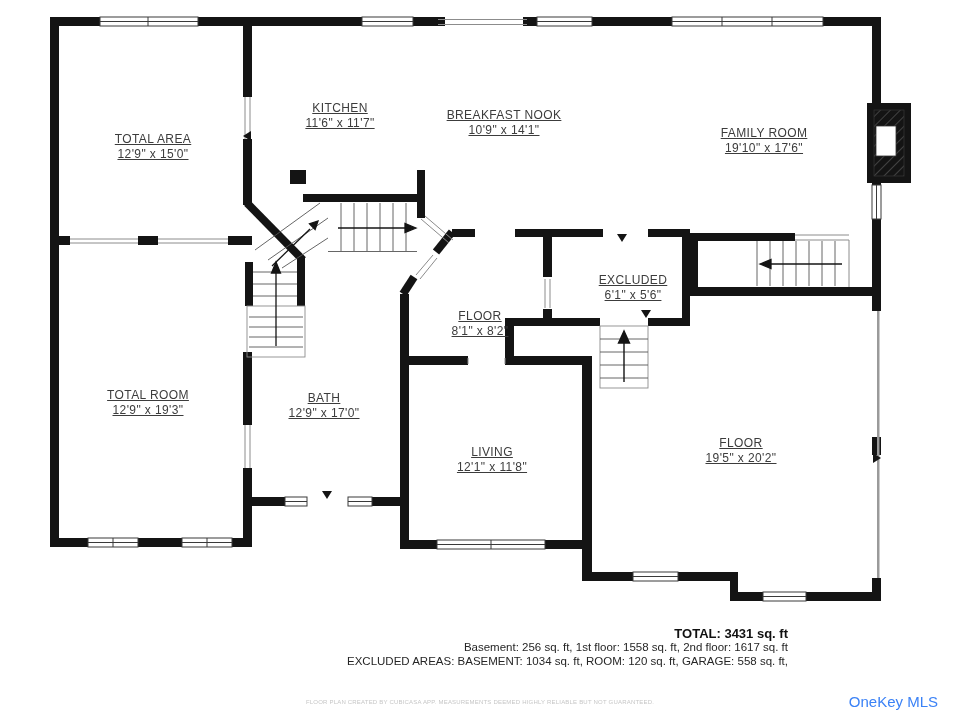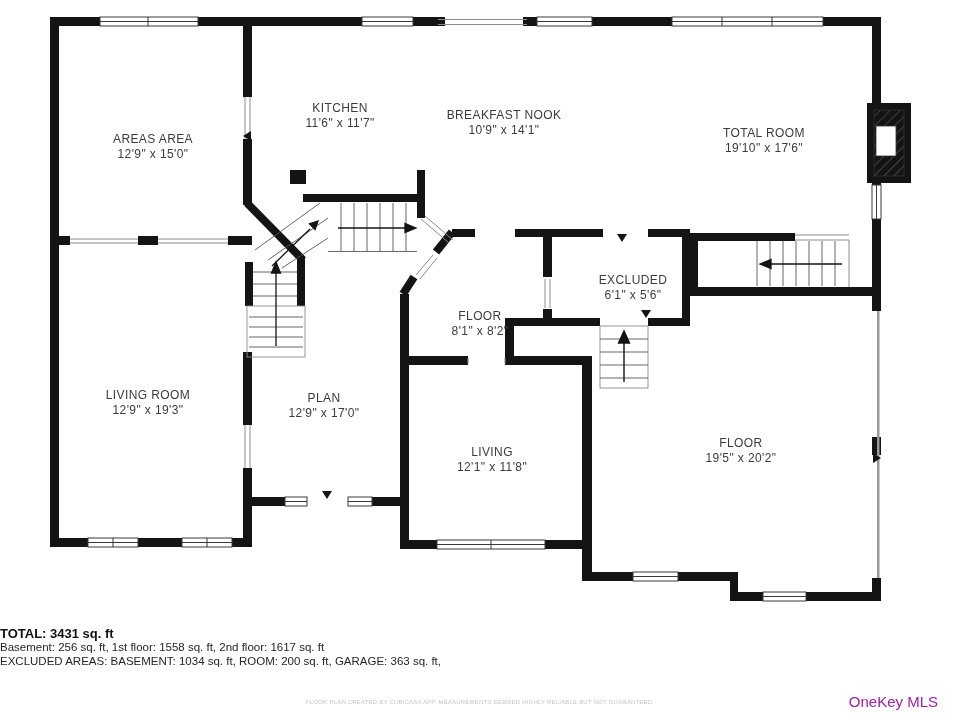--- a/index.html
+++ b/index.html
@@ -1,27 +1,27 @@
 <!DOCTYPE html>
 <html><head>
 <meta charset="utf-8">
 <style>
   html,body{margin:0;padding:0;background:#ffffff;}
   .stage{position:relative;width:960px;height:720px;background:#fff;overflow:hidden;
          font-family:"Liberation Sans",sans-serif;}
   svg.plan{position:absolute;left:0;top:0;}
   .room-label{position:absolute;transform:translate(-50%,-50%);text-align:center;
     font-size:12px;line-height:15px;color:#3c3c3c;letter-spacing:.4px;white-space:nowrap;}
-  .room-label span{display:block;}
-  .summary{position:absolute;left:0;top:626px;width:788px;text-align:left;color:#262626;}
+  .room-label span{display:block;text-decoration:underline;}
+  .summary{position:absolute;left:0;top:626px;width:788px;text-align:right;color:#262626;}
   .summary .total{font-size:13px;font-weight:bold;color:#111;line-height:15px;}
   .summary .line{font-size:11.5px;line-height:13.5px;}
   .disclaimer{position:absolute;left:0;top:699px;width:960px;text-align:center;
     font-size:6px;color:#c6c6c6;letter-spacing:.2px;}
-  .watermark{position:absolute;right:22px;top:693px;font-size:15px;color:#a21caf;}
+  .watermark{position:absolute;right:22px;top:693px;font-size:15px;color:#3b82f6;}
 </style>
 </head>
 <body>
 
 <div class="stage">
 
 <svg class="plan" width="960" height="720" viewBox="0 0 960 720">
   <defs>
     <pattern id="hatch" width="7" height="7" patternUnits="userSpaceOnUse" patternTransform="rotate(45)">
       <line x1="0" y1="0" x2="0" y2="7" stroke="#666" stroke-width="1.1"></line>
@@ -236,63 +236,63 @@
     <polygon points="622,242 617,234 627,234"></polygon>
     <polygon points="646,318 641,310 651,310"></polygon>
     <polygon points="881,458 873,453 873,463"></polygon>
     <polygon points="243,136 251,131 251,141"></polygon>
     <polygon points="327,499 322,491 332,491"></polygon>
   </g>
 </svg>
 
 <div>
   <div class="room-label" style="left:153px;top:147px">
-    <span>AREAS AREA</span>
+    <span>TOTAL AREA</span>
     <span>12'9" x 15'0"</span>
   </div>
   <div class="room-label" style="left:340px;top:116px">
     <span>KITCHEN</span>
     <span>11'6" x 11'7"</span>
   </div>
   <div class="room-label" style="left:504px;top:123px">
     <span>BREAKFAST NOOK</span>
     <span>10'9" x 14'1"</span>
   </div>
   <div class="room-label" style="left:764px;top:141px">
-    <span>TOTAL ROOM</span>
+    <span>FAMILY ROOM</span>
     <span>19'10" x 17'6"</span>
   </div>
   <div class="room-label" style="left:633px;top:288px">
     <span>EXCLUDED</span>
     <span>6'1" x 5'6"</span>
   </div>
   <div class="room-label" style="left:480px;top:324px">
     <span>FLOOR</span>
     <span>8'1" x 8'2"</span>
   </div>
   <div class="room-label" style="left:148px;top:403px">
-    <span>LIVING ROOM</span>
+    <span>TOTAL ROOM</span>
     <span>12'9" x 19'3"</span>
   </div>
   <div class="room-label" style="left:324px;top:406px">
-    <span>PLAN</span>
+    <span>BATH</span>
     <span>12'9" x 17'0"</span>
   </div>
   <div class="room-label" style="left:492px;top:460px">
     <span>LIVING</span>
     <span>12'1" x 11'8"</span>
   </div>
   <div class="room-label" style="left:741px;top:451px">
     <span>FLOOR</span>
     <span>19'5" x 20'2"</span>
   </div>
 </div>
 
 <div class="summary">
   <div class="total">TOTAL: 3431 sq. ft</div>
   <div class="line">Basement: 256 sq. ft, 1st floor: 1558 sq. ft, 2nd floor: 1617 sq. ft</div>
-  <div class="line">EXCLUDED AREAS: BASEMENT: 1034 sq. ft, ROOM: 200 sq. ft, GARAGE: 363 sq. ft,</div>
+  <div class="line">EXCLUDED AREAS: BASEMENT: 1034 sq. ft, ROOM: 120 sq. ft, GARAGE: 558 sq. ft,</div>
 </div>
 
 <div class="disclaimer">FLOOR PLAN CREATED BY CUBICASA APP. MEASUREMENTS DEEMED HIGHLY RELIABLE BUT NOT GUARANTEED.</div>
 <div class="watermark">OneKey MLS</div>
 
 </div>
 
 </body></html>

